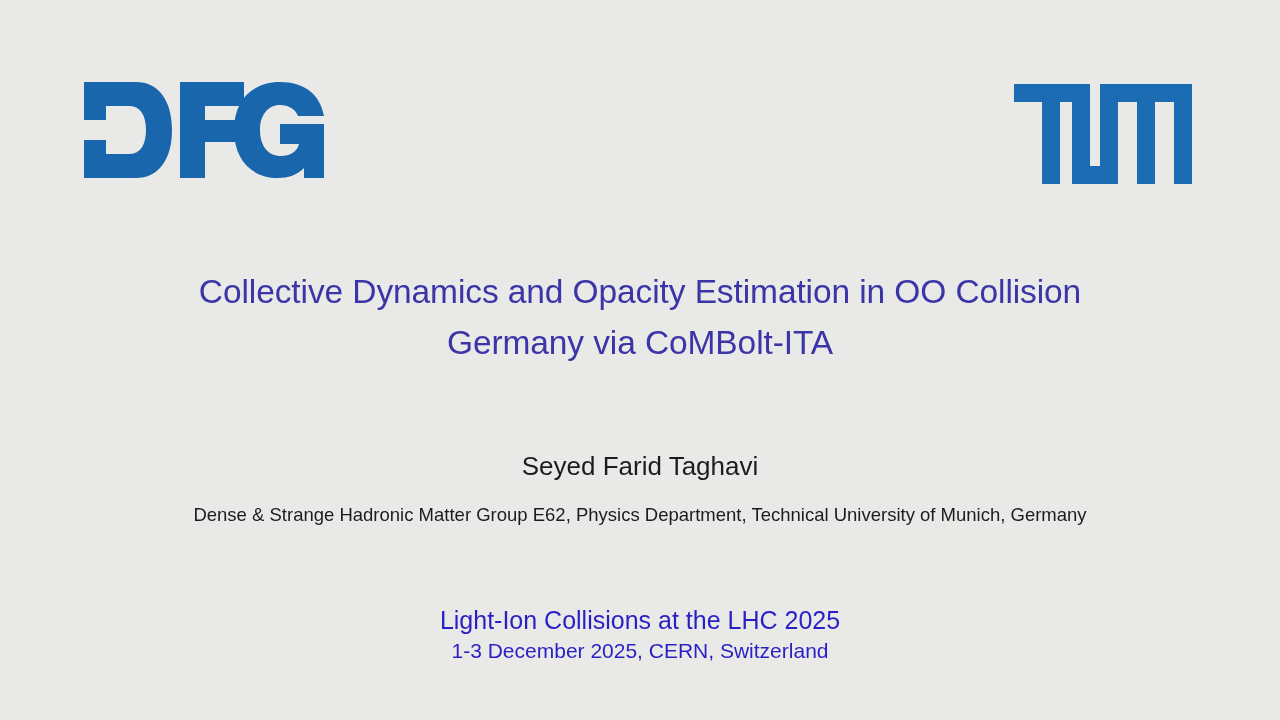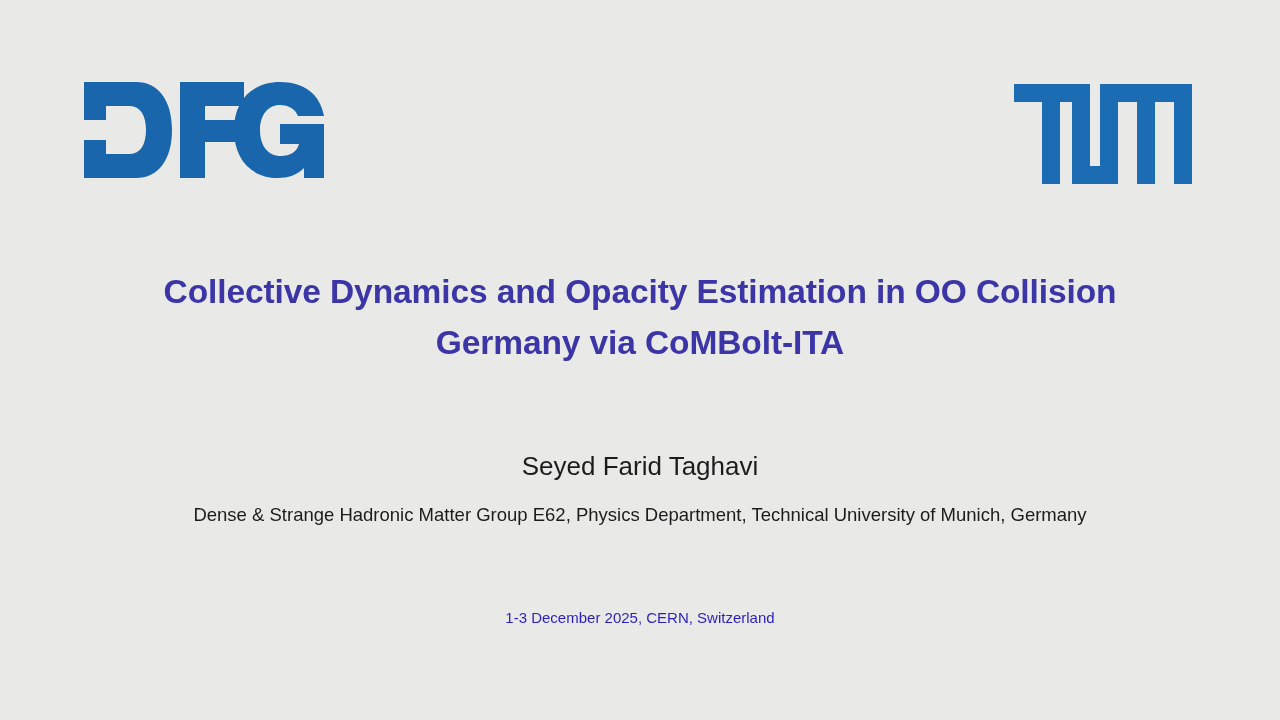--- a/index.html
+++ b/index.html
@@ -61,21 +61,21 @@
     left: 0;
     width: 1280px;
     text-align: center;
     padding: 0 70px;
     box-sizing: border-box;
   }
 
   .title-line {
     color: #3b35a8;
     font-family: "Liberation Sans", sans-serif;
-    font-weight: bold;
+    font-weight: normal;
     font-size: 33.5px;
     line-height: 51px;
     letter-spacing: -0.1px;
     white-space: nowrap;
   }
 
   
   .author-block {
     position: absolute;
     top: 448px;
@@ -110,21 +110,21 @@
 
   .conference-name {
     color: #2a1fc4;
     font-size: 25px;
     line-height: 33px;
     font-weight: normal;
   }
 
   .conference-details {
     color: #2a1fc4;
-    font-size: 15px;
+    font-size: 21px;
     line-height: 27px;
     font-weight: normal;
   }
 </style>
 </head>
 <body>
 
 <div class="slide">
 
   <div class="logo-row">
@@ -164,16 +164,17 @@
     <div class="title-line">Collective Dynamics and Opacity Estimation in OO Collision</div>
     <div class="title-line">Germany via CoMBolt-ITA</div>
   </div>
 
   <div class="author-block">
     <div class="author-name">Seyed Farid Taghavi</div>
     <div class="author-affiliation">Dense &amp; Strange Hadronic Matter Group E62, Physics Department, Technical University of Munich, Germany</div>
   </div>
 
   <div class="conference-block">
+    <div class="conference-name">Light-Ion Collisions at the LHC 2025</div>
     <div class="conference-details">1-3 December 2025, CERN, Switzerland</div>
   </div>
 
 </div>
 
 </body></html>

